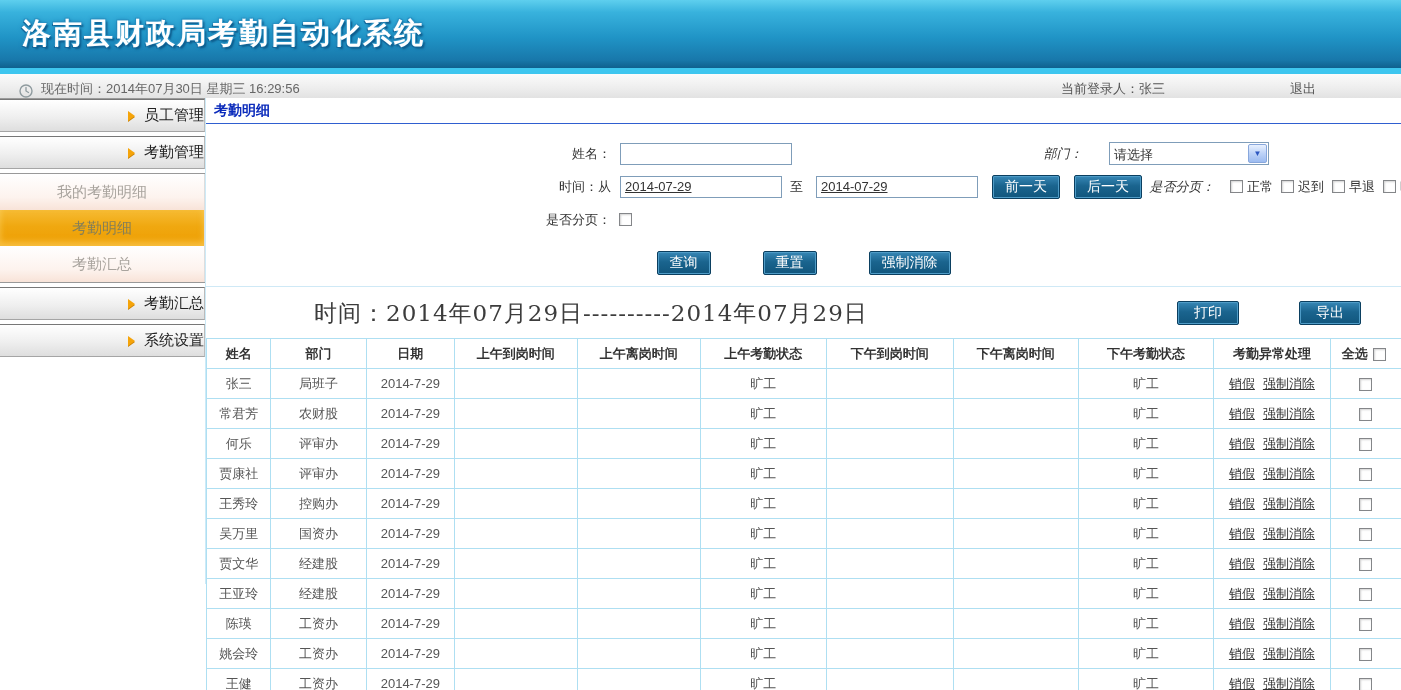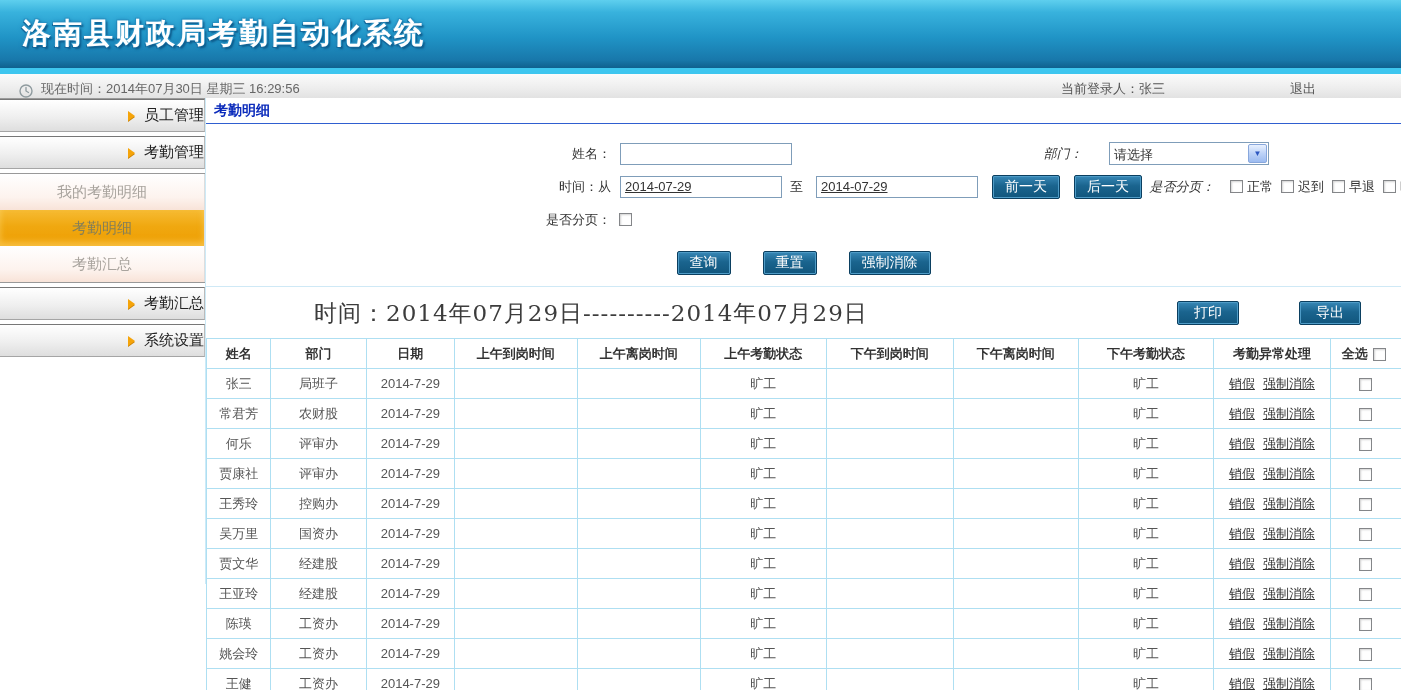--- a/index.html
+++ b/index.html
@@ -105,21 +105,21 @@
     border:1px solid #88a7dc;display:flex;align-items:center;justify-content:center;
     font-size:8px;color:#2b56c0;
   }
   .btn{
     background:linear-gradient(180deg,#3787b6 0%,#1a648e 45%,#11567d 100%);
     border:1px solid #0b3f60;box-shadow:inset 0 0 0 1px #4f9cc7;border-radius:2px;
     color:#fff;font-size:14px;height:24px;padding:0 12px;cursor:pointer;
     font-family:"Liberation Sans","DejaVu Sans",sans-serif;white-space:nowrap;
   }
   .day-btn{margin-left:14px;min-width:63px;}
-  .btn-row{display:flex;justify-content:center;gap:32px;margin-top:14px;height:26px;align-items:center;}
+  .btn-row{display:flex;justify-content:center;gap:52px;margin-top:14px;height:26px;align-items:center;}
 
   
   .result-bar{display:flex;align-items:center;height:46px;margin-top:3px;}
   .time-range{
     margin-left:108px;font-family:"DejaVu Serif","Liberation Serif",serif;
     font-size:23px;color:#3c3c3c;letter-spacing:1px;
   }
   .print-btn{margin-left:auto;min-width:62px;}
   .export-btn{margin-left:60px;margin-right:40px;min-width:62px;}
 

